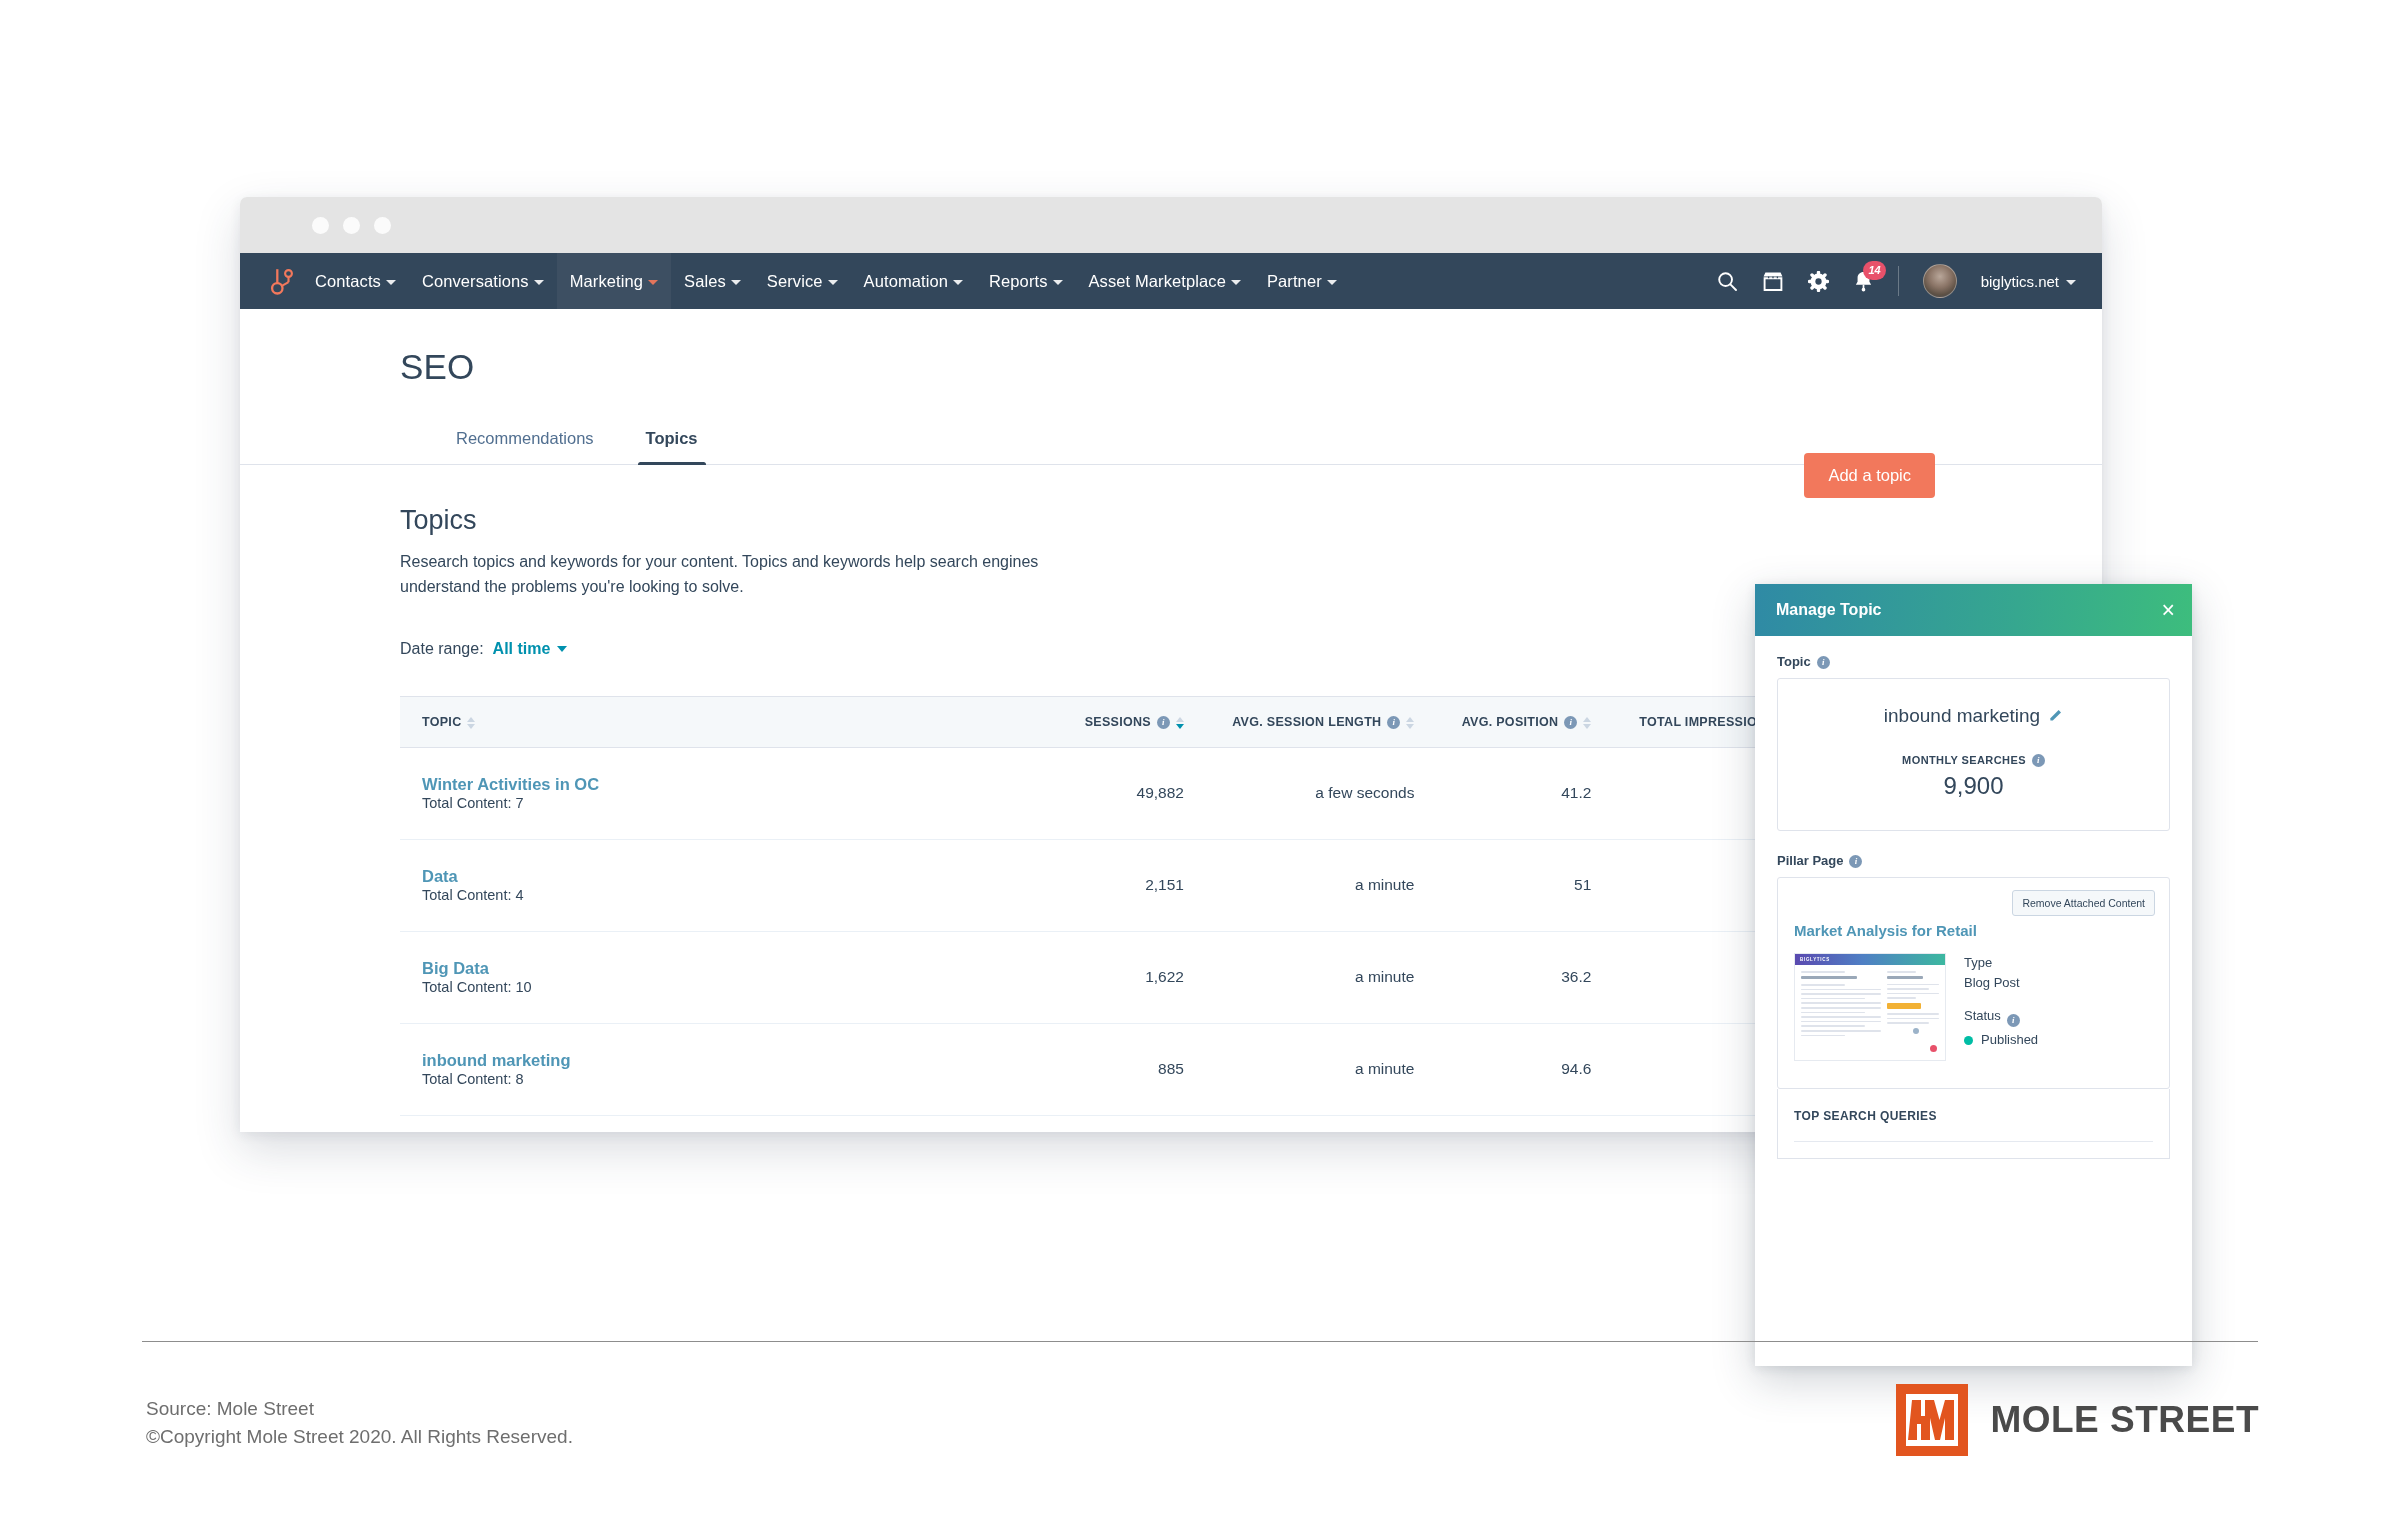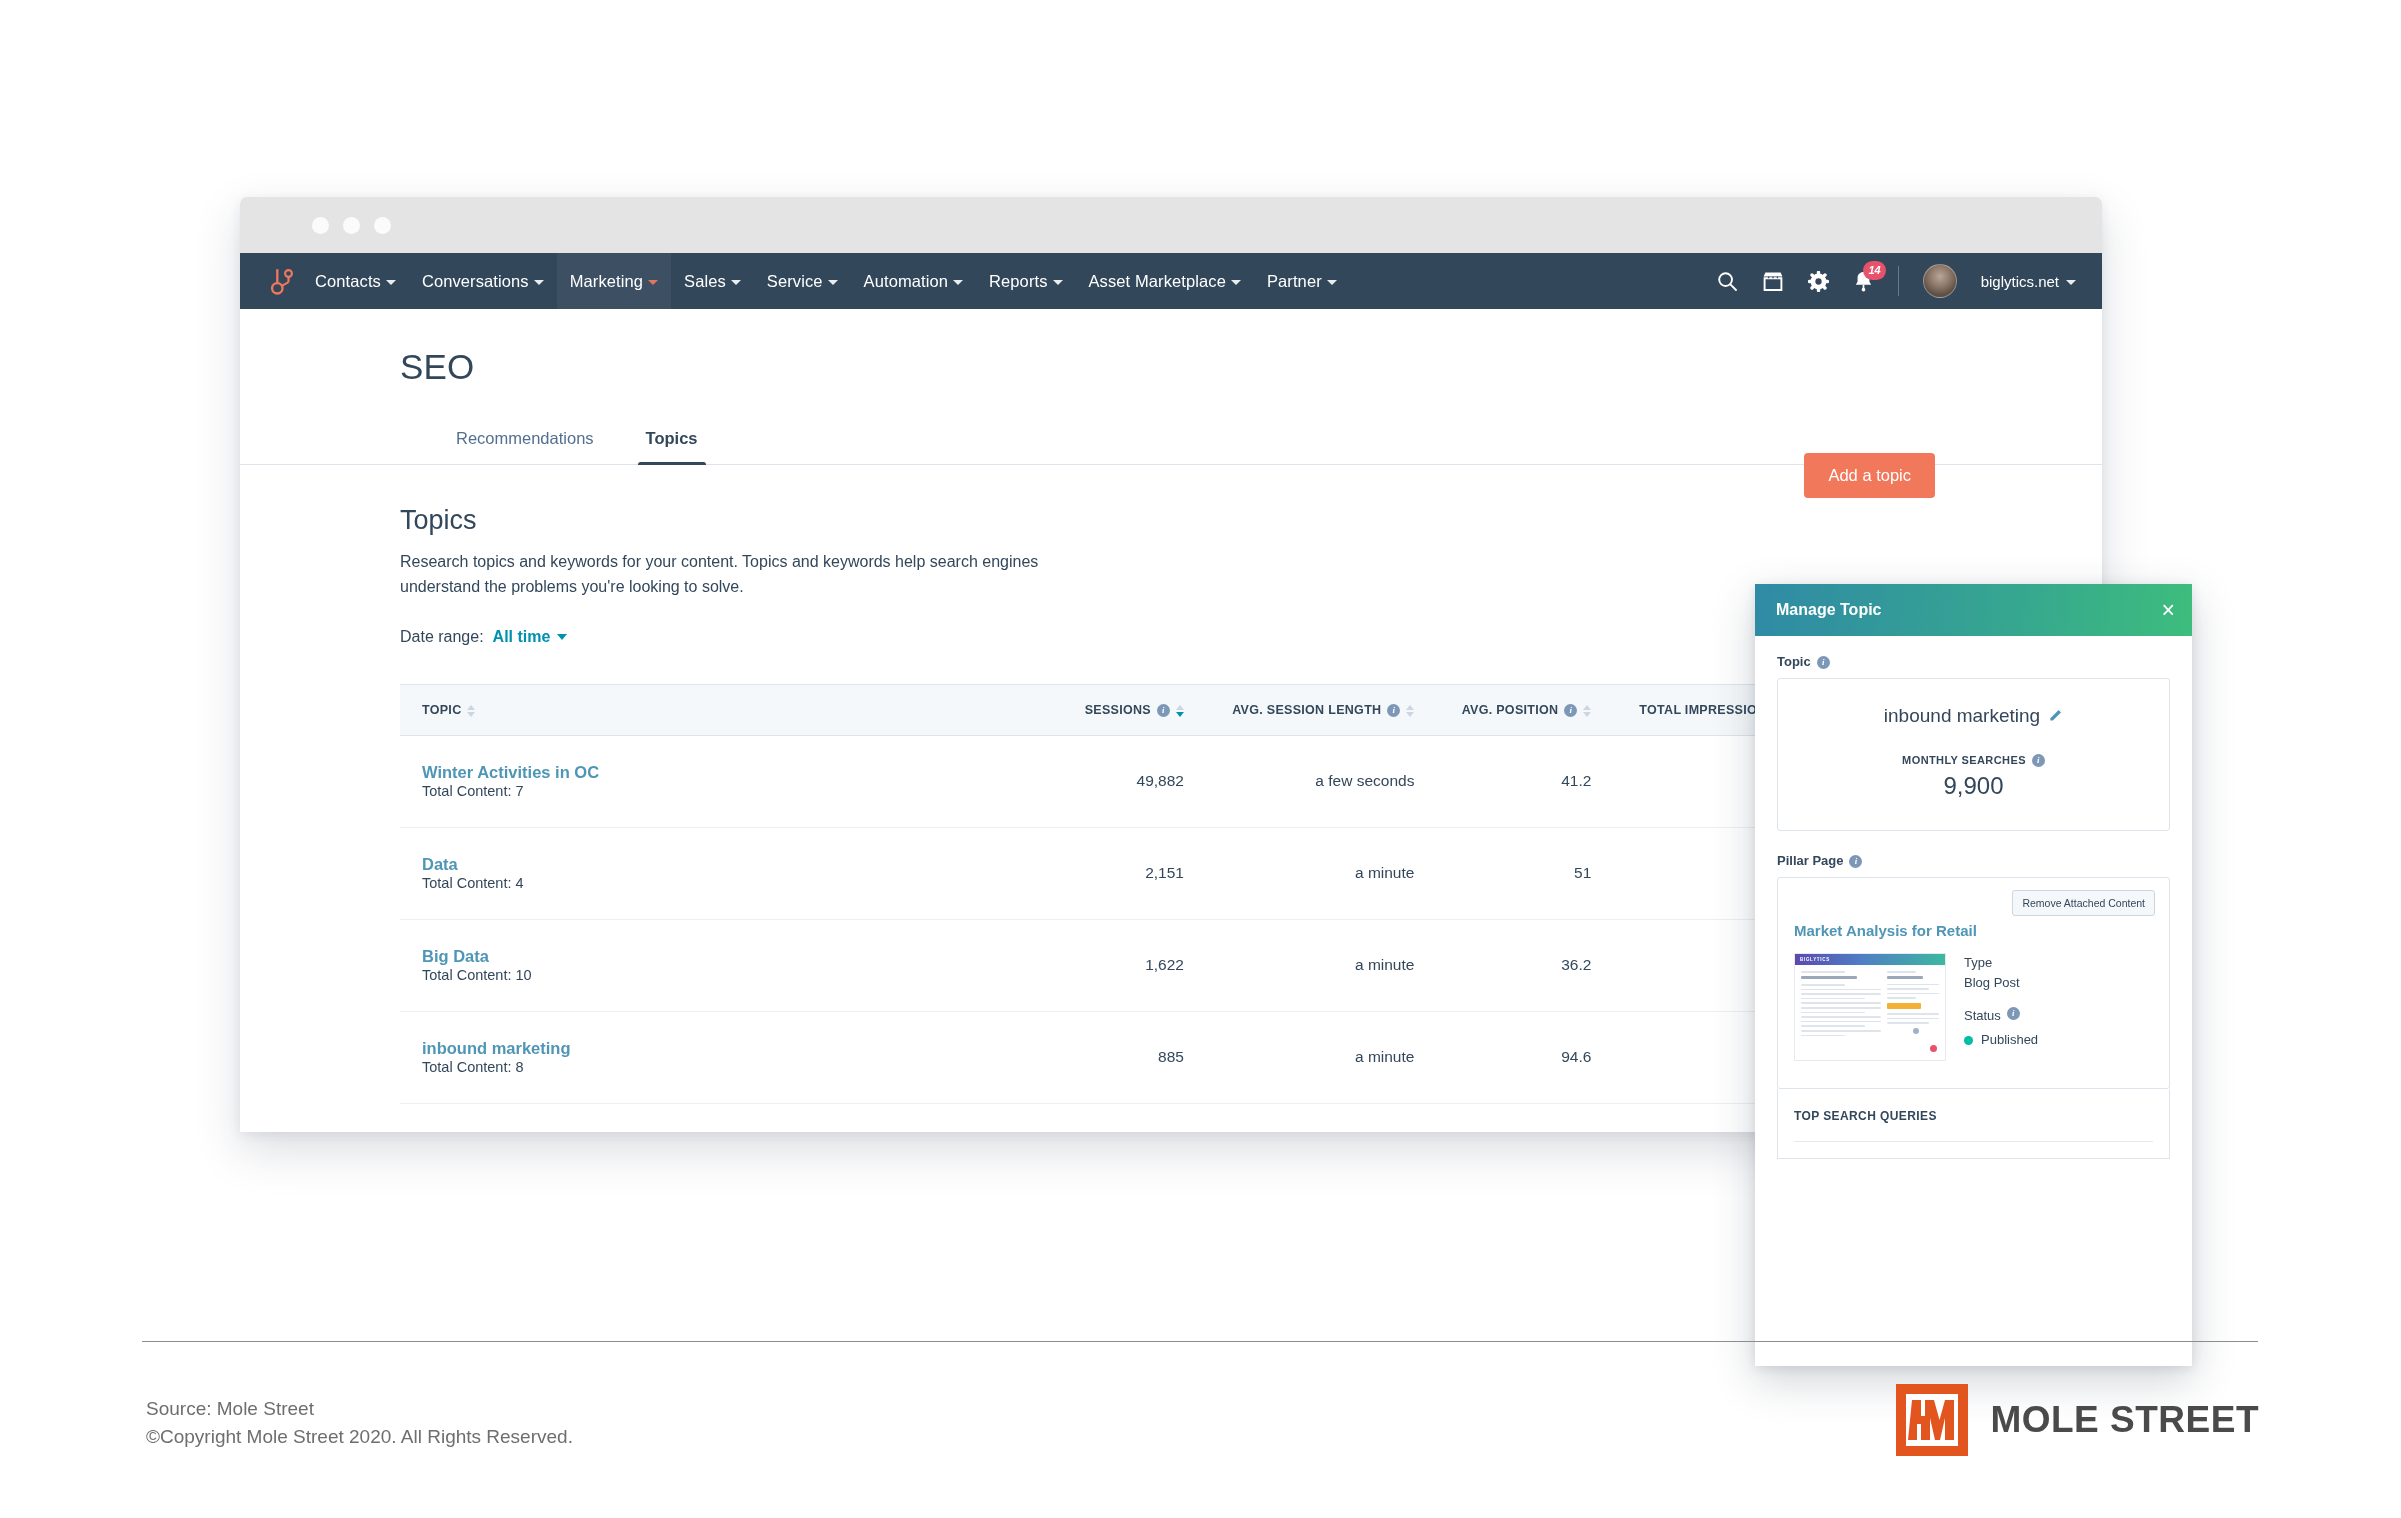--- a/index.html
+++ b/index.html
@@ -72,21 +72,21 @@
     content:""; position:absolute; left: 18px; right: 18px; bottom: -3px;
     height: 5px; border-radius: 3px; background: #33475b;
   }
   .tabsrule { height:1px; background:#dfe3eb; margin-top: 0; }
 
   
   .content { padding: 40px 0 0 0; background: #fff; position: relative; }
   .cinner { padding: 0 60px 0 160px; }
   .h2 { font-size: 27px; color:#33475b; font-weight: 300; }
   .desc { margin-top: 14px; font-size: 16px; line-height: 1.55; color:#33475b; max-width: 700px; }
-  .daterow { margin-top: 28px; display:flex; justify-content: space-between; }
+  .daterow { margin-top: 40px; display:flex; justify-content: space-between; }
   .daterange { font-size: 16px; color:#33475b; display:flex; align-items:center; gap: 9px; }
   .dr-link { color:#0091ae; font-weight: 600; display:flex; align-items:center; gap:7px; }
   .caret { width:0;height:0;border-left:5px solid transparent;border-right:5px solid transparent;border-top:6px solid #0091ae; }
   .analytics { color:#0091ae; font-size:16px; font-weight:600; }
 
   .addtopic {
     position: absolute; right: 167px; top: -12px;
     background:#f2785c; color:#fff; border:none; border-radius:4px;
     font-size: 16.5px; padding: 13px 24px; font-family: inherit; cursor:pointer;
   }
@@ -167,21 +167,21 @@
   .tline.s { width:55%; }
   .tline.m { width:80%; }
   .tline.dark { background:#9aa8b8; height:3px; width:70%; margin-bottom:5px; }
   .tline.tiny { height:1.6px; }
   .torange { height:6px; width:34px; background:#f2b134; margin:4px 0; border-radius:1px;}
   .tdot { width:7px;height:7px;border-radius:50%;background:#e8516a;position:absolute;right:8px;bottom:8px;}
   .tdot2 { width:6px;height:6px;border-radius:50%;background:#9cb3c9;position:absolute;right:26px;bottom:26px;}
   .meta { font-size: 13px; color:#33475b; line-height: 1.55; }
   .meta .mlabel { color:#33475b; }
   .meta .mval { margin-bottom: 13px; }
-  .statuslabel { display:flex; align-items:flex-start; gap:6px; }
+  .statuslabel { display:flex; align-items:flex-end; gap:6px; }
   .statusval { display:flex; align-items:center; gap:8px; margin-top:4px; }
   .greendot { width:9px;height:9px;border-radius:50%;background:#00bda5; }
 
   .queriescard { border:1px solid #dfe3eb; border-top:none; padding: 20px 16px 16px 16px; }
   .qtitle { font-size: 12px; letter-spacing:.4px; color:#33475b; font-weight:600; }
   .qrule { height:1px; background:#e5e9f0; margin-top: 18px; }
 
   
   .footrule { position:absolute; left:142px; top:1341px; width: 2116px; height:1px; background:#8d8d8d; }
   .source { position:absolute; left:146px; top:1395px; font-size: 19px; line-height: 1.45; color:#6e6e6e; }

